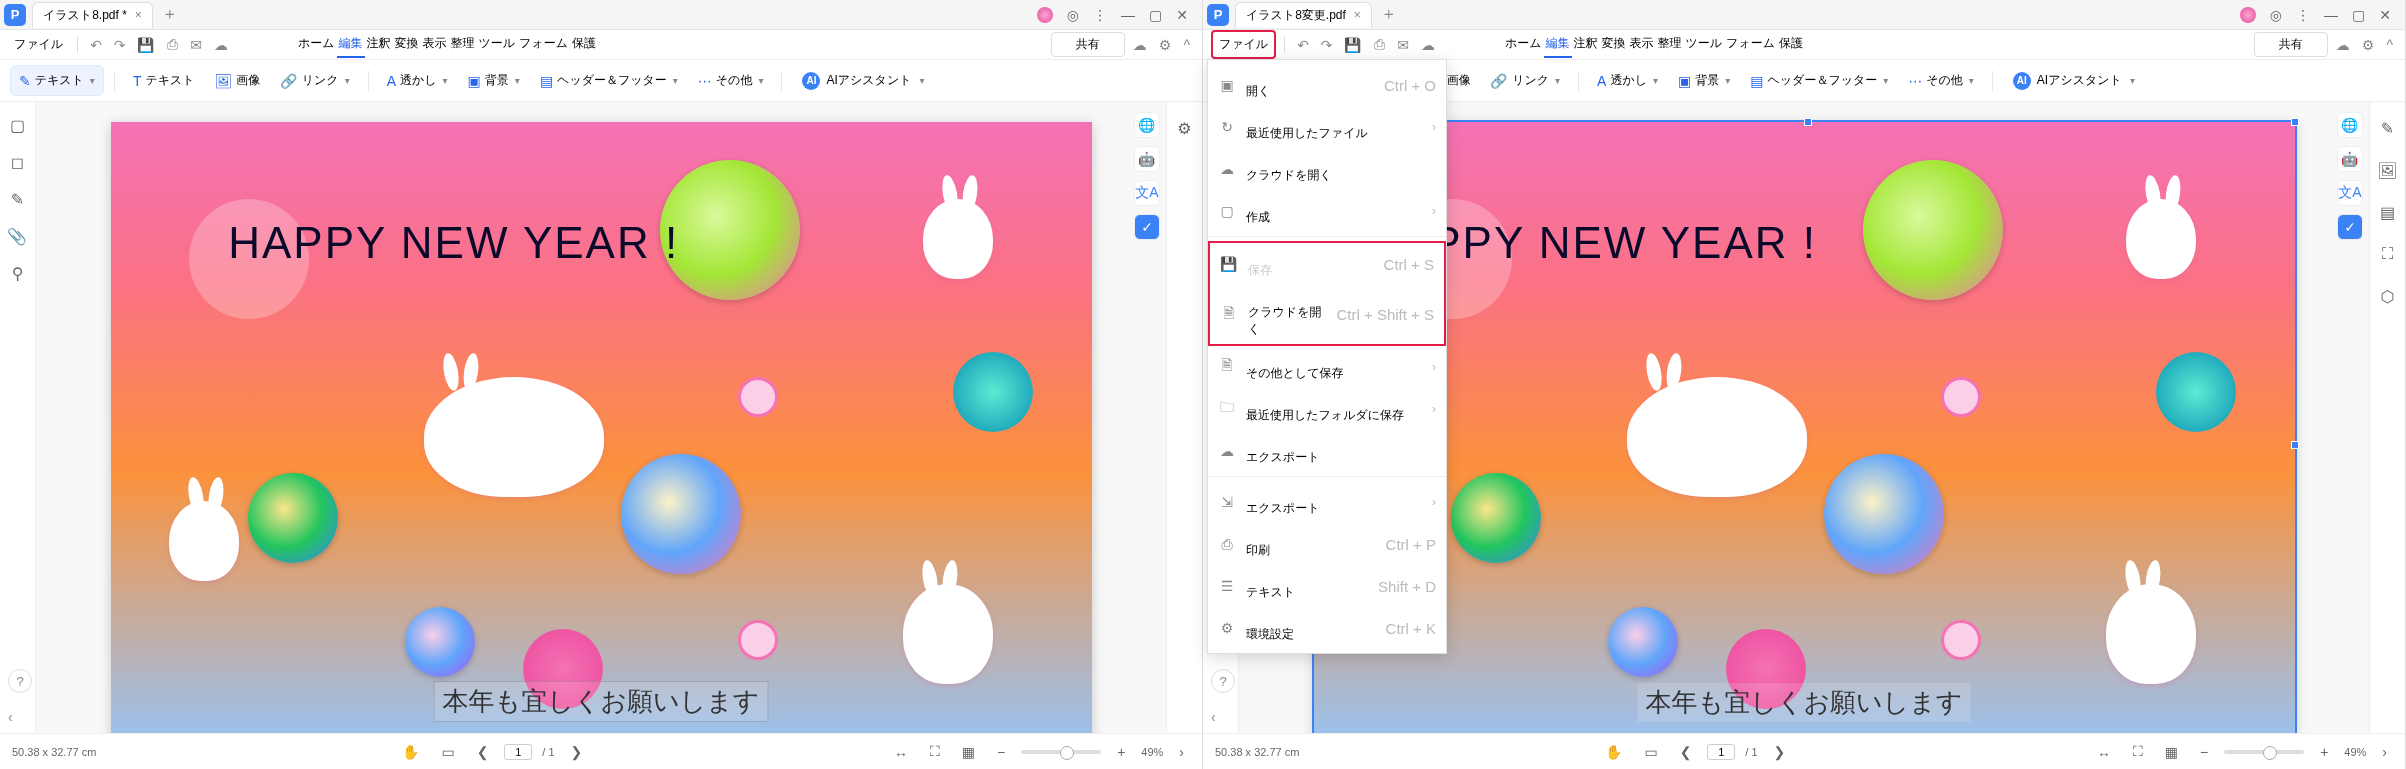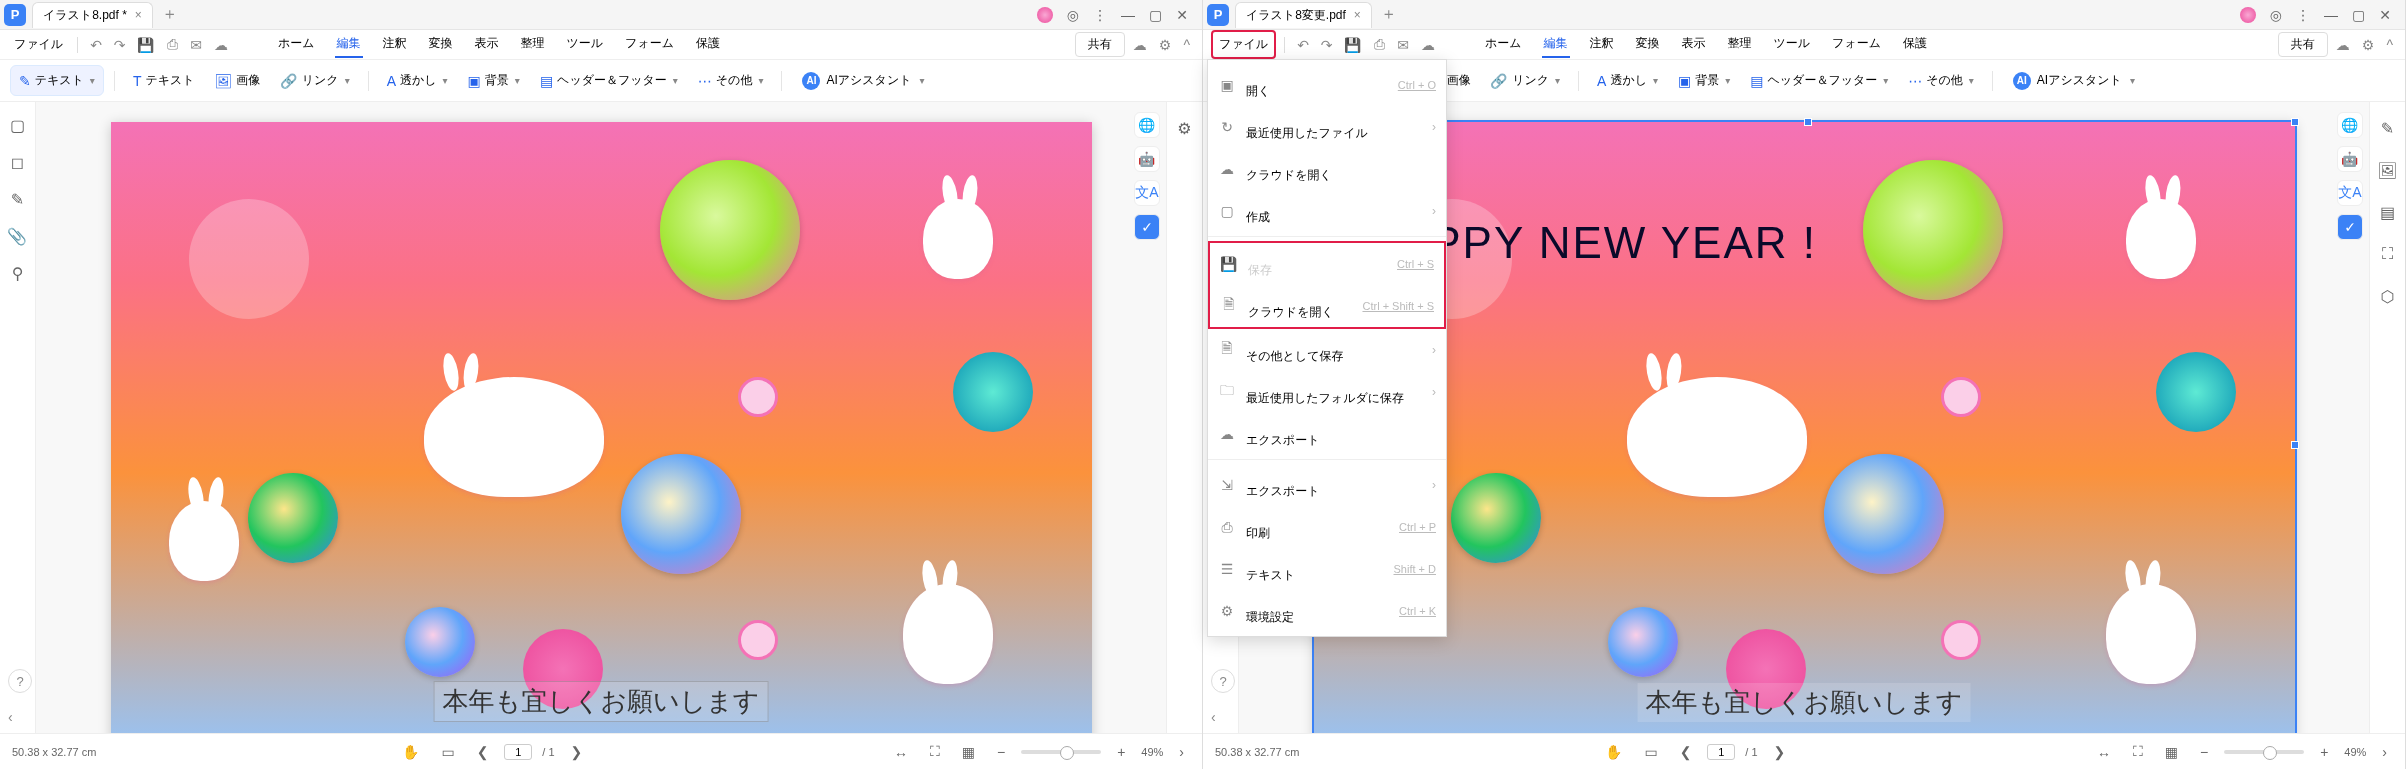--- a/index.html
+++ b/index.html
@@ -10,21 +10,21 @@
 .tab { background: #fff; height: 26px; padding: 0 10px; display: flex; align-items: center; font-size: 12px; border-radius: 6px 6px 0 0; border: 1px solid #ddd; border-bottom: none; gap: 8px; }
 .tab-close { color:#888; cursor:pointer; }
 .newtab { width: 22px; height: 22px; margin-left:6px; display:flex;align-items:center;justify-content:center;color:#888;border-radius:4px; }
 .spacer { flex: 1; }
 .winicons { display:flex; gap: 14px; align-items:center; color:#666; font-size:14px; padding: 0 10px; }
 .avatar { width:16px;height:16px;border-radius:50%;background:radial-gradient(circle,#f9a8d4,#ec4899); }
 .menubar { height: 30px; display:flex; align-items:center; padding: 0 8px; gap: 4px; font-size: 12px; border-bottom: 1px solid #eee; }
 .menubar .mitem { padding: 4px 6px; border-radius:4px; cursor:pointer; }
 .menubar .micon { color:#888; font-size:14px; padding: 0 4px; }
 .menubar .sep { width:1px;height:16px;background:#ddd;margin:0 4px; }
-.menubar .tabs { display:flex; gap: 18px; margin-left: 40px; justify-content: flex-end; }
+.menubar .tabs { display:flex; margin-left: 60px; justify-content: flex-end; }
 .menubar .tabs .mt { padding: 4px 2px; cursor:pointer; }
 .menubar .tabs .mt.active { color:#2563eb; border-bottom: 2px solid #2563eb; }
 .toolbar { height: 42px; display:flex; align-items:center; padding: 0 10px; gap: 4px; font-size: 12px; border-bottom: 1px solid #eee; }
 .toolbar .tbtn { display:flex; align-items:center; gap: 4px; padding: 6px 8px; border-radius:6px; cursor:pointer; }
 .toolbar .tbtn .ticon { color:#2563eb; font-size:14px; }
 .toolbar .caret { color:#888; font-size:10px; margin-left:2px; }
 .toolbar .pill { background:#eef2ff; border:1px solid #dbeafe; }
 .toolbar .sep { width:1px;height:20px;background:#e5e5e5;margin:0 6px; }
 .toolbar .ai-btn { display:flex;align-items:center;gap:6px;padding:6px 10px;border-radius:6px; }
 .toolbar .ai-dot { width:18px;height:18px;border-radius:50%;background:#3b82f6;color:#fff;font-size:10px;display:flex;align-items:center;justify-content:center;font-weight:bold; }
@@ -37,34 +37,34 @@
 .page.selected { outline: 2px solid #3b82f6; }
 .page .handle { width:8px;height:8px;background:#3b82f6;border:1px solid #fff;position:absolute; }
 .heading { position:absolute; top:15%; left:12%; font-family: Impact, "Arial Black", sans-serif; font-size: 44px; letter-spacing: 2px; color:#0a0a2a; }
 .footer-text { position:absolute; bottom:6%; left:50%; transform:translateX(-50%); font-size: 26px; color:#333; background:rgba(255,255,255,0.15); padding:2px 8px; }
 .bottombar { height: 36px; display:flex;align-items:center;padding: 0 12px; font-size:11px; color:#666; border-top:1px solid #eee; gap: 10px; }
 .bottombar .bsp { flex:1; }
 .bottombar .bicon { padding: 0 6px; font-size:14px; }
 .bottombar .slider { width:80px;height:4px;background:#ddd;border-radius:2px;position:relative; }
 .bottombar .slider::after { content:'';position:absolute;left:48%;top:-4px;width:12px;height:12px;background:#fff;border:1px solid #aaa;border-radius:50%; }
 .pageinp { width:28px;border:1px solid #ccc;border-radius:3px;text-align:center;font-size:11px;padding:1px; }
-.share-btn { border:1px solid #ddd; padding: 3px 12px; border-radius:4px; font-size:12px; }
+.share-btn { border:1px solid #ddd; padding: 3px 24px; border-radius:4px; font-size:12px; }
 .floatpanel { position:absolute; top:10px; right:6px; display:flex;flex-direction:column;gap:8px; }
 .floatpanel .fp { width:26px;height:26px;border-radius:6px;display:flex;align-items:center;justify-content:center;font-size:14px; background:#fff;border:1px solid #eee; }
 .floatpanel .fp.ai { background:#fff;color:#3b82f6; }
 .floatpanel .fp.rob { background:#fff; }
 .floatpanel .fp.check { background:#3b82f6;color:#fff; }
 .helpicon { position:absolute; left:8px; bottom:40px; width:24px;height:24px;border:1px solid #ddd;border-radius:50%;display:flex;align-items:center;justify-content:center;color:#888;font-size:13px; }
 .chev-bottom { position:absolute; left:8px; bottom:8px; color:#888; font-size:14px; }
 
 .dropdown { position:absolute; top:59px; left:4px; width: 240px; background:#fff; border:1px solid #ddd; box-shadow: 0 4px 16px rgba(0,0,0,0.15); font-size:12px; padding: 4px 0; z-index:100; }
 .dropdown .ditem { display:flex;align-items:center;padding: 6px 10px; gap: 10px; cursor:pointer; }
 .dropdown .ditem .di { width:18px;color:#888;font-size:14px;text-align:center; }
 .dropdown .ditem .dl { flex:1;margin-top:13px; }
-.dropdown .ditem .ds { color:#bbb; font-size:11px;text-decoration:underline; }
+.dropdown .ditem .ds { color:#bbb; font-size:15px; }
 .dropdown .ditem .dar { color:#bbb; font-size:12px; }
 .dropdown .ditem.disabled { color:#ccc; }
 .dropdown .ditem.disabled .di { color:#ccc; }
 .dropdown hr { border:none;border-top:1px solid #eee;margin:4px 0; }
 .redbox { border: 2px solid #e11d48 !important; }
 .rabbit { position:absolute; width:90px;height:60px;background:#fff;border-radius:50% 50% 45% 45%;box-shadow:0 2px 4px rgba(220,100,150,0.3); }
 .rabbit::before, .rabbit::after { content:'';position:absolute;width:14px;height:38px;background:#fff;border-radius:50%;top:-24px; }
 .rabbit::before{left:20px;transform:rotate(-10deg);} .rabbit::after{left:40px;transform:rotate(8deg);}
 .ball { position:absolute;border-radius:50%;box-shadow:0 2px 6px rgba(0,0,0,0.2); }
 .flower { position:absolute;border-radius:50%; }
@@ -183,20 +183,21 @@
         <div class="ball" style="top:76%;left:30%;width:70px;height:70px;background:radial-gradient(circle at 40% 40%,#fbcfe8,#60a5fa,#a855f7);"></div>
         <div class="rabbit" style="top:12%;right:10%;width:70px;height:80px;"></div>
         <div class="rabbit" style="top:40%;left:32%;width:180px;height:120px;"></div>
         <div class="rabbit" style="bottom:12%;right:10%;width:90px;height:100px;"></div>
         <div class="rabbit" style="bottom:28%;left:6%;width:70px;height:80px;"></div>
         <div class="flower" style="top:40%;left:64%;width:40px;height:40px;background:#fbcfe8;border:3px solid #f472b6;"></div>
         <div class="flower" style="top:78%;right:32%;width:40px;height:40px;background:#fbcfe8;border:3px solid #f472b6;"></div>
         <div class="flower" style="bottom:8%;left:42%;width:80px;height:80px;background:radial-gradient(circle,#f472b6,#ec4899);"></div>
         <div class="flower" style="top:36%;right:6%;width:80px;height:80px;background:radial-gradient(circle,#5eead4,#0891b2);"></div>
         <div class="flower" style="top:12%;left:8%;width:120px;height:120px;background:rgba(255,255,255,0.25);"></div>
+        <div class="heading">HAPPY NEW YEAR !</div>
         <div class="footer-text" style="border:1px solid rgba(120,120,120,0.4);">本年も宜しくお願いします</div>
       </div>
       <div class="floatpanel">
         <div class="fp ai">🌐</div>
         <div class="fp rob">🤖</div>
         <div class="fp ai" style="color:#3b82f6">文A</div>
         <div class="fp check">✓</div>
       </div>
     </div>
     <div class="rightbar">

